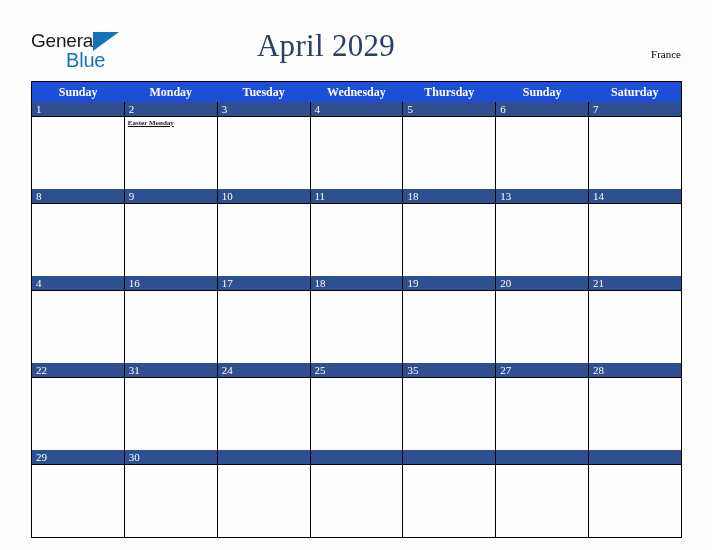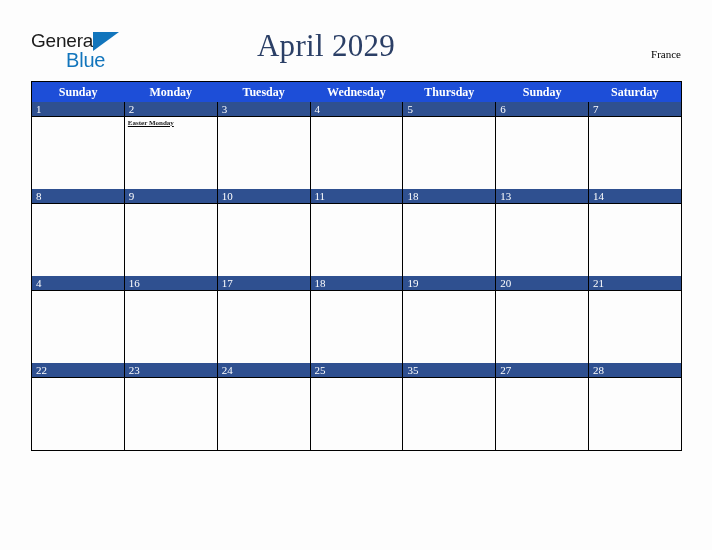--- a/index.html
+++ b/index.html
@@ -291,39 +291,69 @@
             <div class="daybar">21</div>
             <div class="daybody"></div>
           </td>
         </tr>
         <tr>
           <td>
             <div class="daybar">22</div>
             <div class="daybody"></div>
           </td>
           <td>
-            <div class="daybar">23</div>
+            <div class="daybar">31</div>
             <div class="daybody"></div>
           </td>
           <td>
             <div class="daybar">24</div>
             <div class="daybody"></div>
           </td>
           <td>
             <div class="daybar">25</div>
             <div class="daybody"></div>
           </td>
           <td>
             <div class="daybar">35</div>
             <div class="daybody"></div>
           </td>
           <td>
             <div class="daybar">27</div>
             <div class="daybody"></div>
           </td>
           <td>
             <div class="daybar">28</div>
+            <div class="daybody"></div>
+          </td>
+        </tr>
+        <tr>
+          <td>
+            <div class="daybar">29</div>
+            <div class="daybody"></div>
+          </td>
+          <td>
+            <div class="daybar">30</div>
+            <div class="daybody"></div>
+          </td>
+          <td>
+            <div class="daybar"></div>
+            <div class="daybody"></div>
+          </td>
+          <td>
+            <div class="daybar"></div>
+            <div class="daybody"></div>
+          </td>
+          <td>
+            <div class="daybar"></div>
+            <div class="daybody"></div>
+          </td>
+          <td>
+            <div class="daybar"></div>
+            <div class="daybody"></div>
+          </td>
+          <td>
+            <div class="daybar"></div>
             <div class="daybody"></div>
           </td>
         </tr>
       </tbody>
   </table>
 </div>
 
 </body></html>

